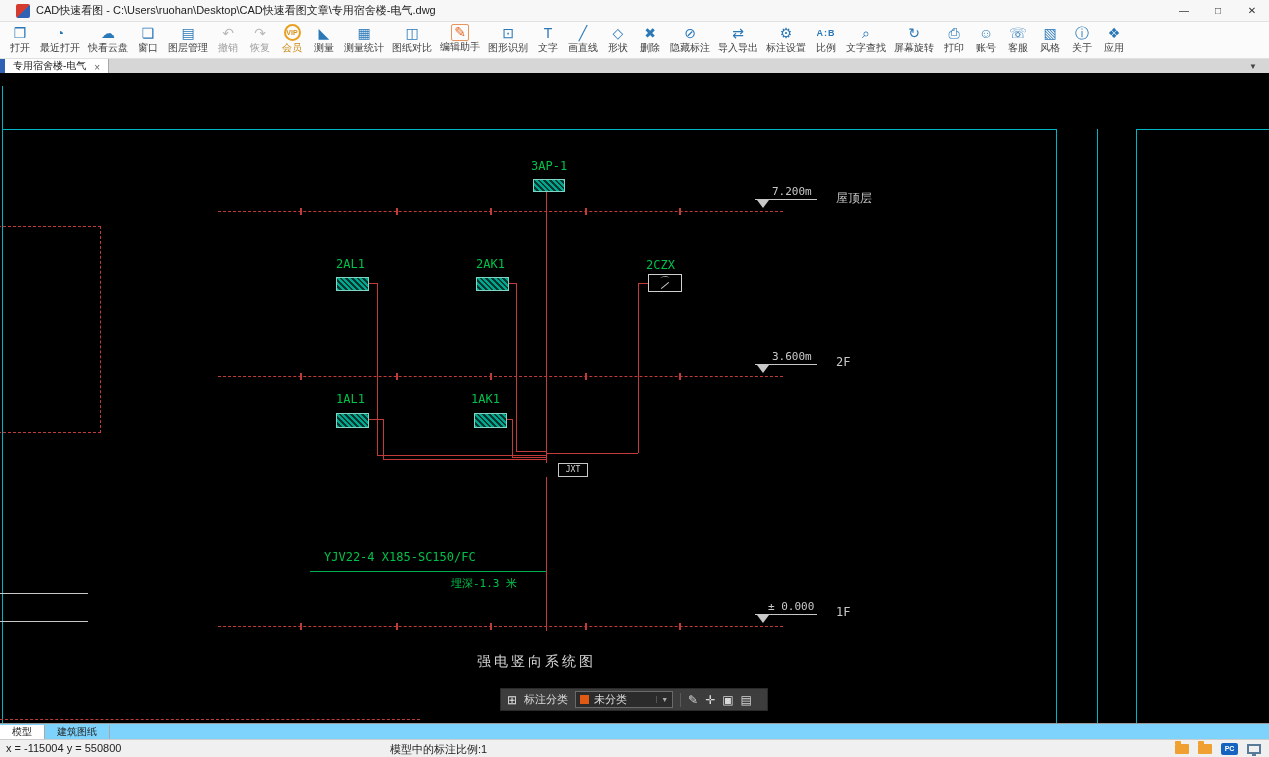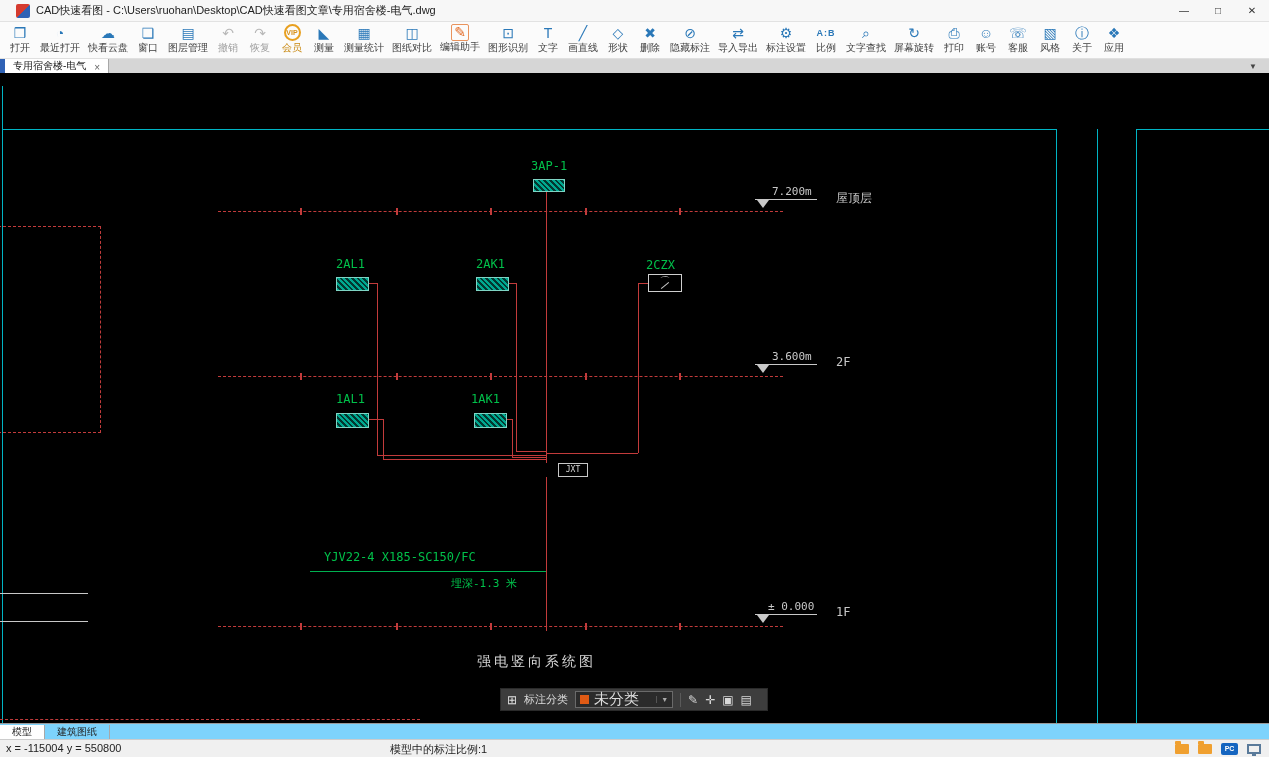--- a/index.html
+++ b/index.html
@@ -50,21 +50,21 @@
   .lvl-tri { position:absolute; width:0; height:0; border-left:6px solid transparent; border-right:6px solid transparent; border-top:8px solid #c8c8c8; }
   .lvl-text { position:absolute; color:#c8c8c8; font-size:11px; font-family:"DejaVu Sans Mono", monospace; white-space:nowrap; }
   .dwg-title { position:absolute; color:#d4d4d4; font-size:14px; letter-spacing:3px; font-family:"DejaVu Sans Mono", monospace; white-space:nowrap; }
 
   
   .anno-bar { position:absolute; left:500px; top:615px; width:268px; height:23px; background:#3d3d3d; border:1px solid #2a2a2a; display:flex; align-items:center; padding:0 6px; gap:7px; }
   .anno-grid { color:#e0e0e0; font-size:12px; line-height:12px; }
   .anno-label { color:#ddd; font-size:11px; white-space:nowrap; }
   .anno-dd { width:98px; height:17px; background:#2b2b2b; border:1px solid #6a6a6a; display:flex; align-items:center; gap:5px; padding:0 4px; cursor:pointer; }
   .anno-swatch { width:9px; height:9px; background:#e05a14; flex:none; }
-  .anno-dd-text { color:#ddd; font-size:15px; flex:1 1 auto; white-space:nowrap; }
+  .anno-dd-text { color:#ddd; font-size:11px; flex:1 1 auto; white-space:nowrap; }
   .anno-dd-arrow { color:#aaa; font-size:7px; border-left:1px solid #555; padding-left:4px; }
   .anno-sep { width:1px; height:14px; background:#5a5a5a; }
   .anno-ic { color:#d8d8d8; font-size:12px; line-height:14px; cursor:pointer; }
 
   
   .sheetrow { height:16px; background:#7dd3fc; display:flex; align-items:center; border-top:1px solid #9a9a9a; font-size:10px; }
   .sheet-tab { padding:0 12px; display:flex; align-items:center; border-right:1px solid #a8a8a8; color:#222; cursor:pointer; }
   .sheet-tab.active { background:#fff; }
 
   

